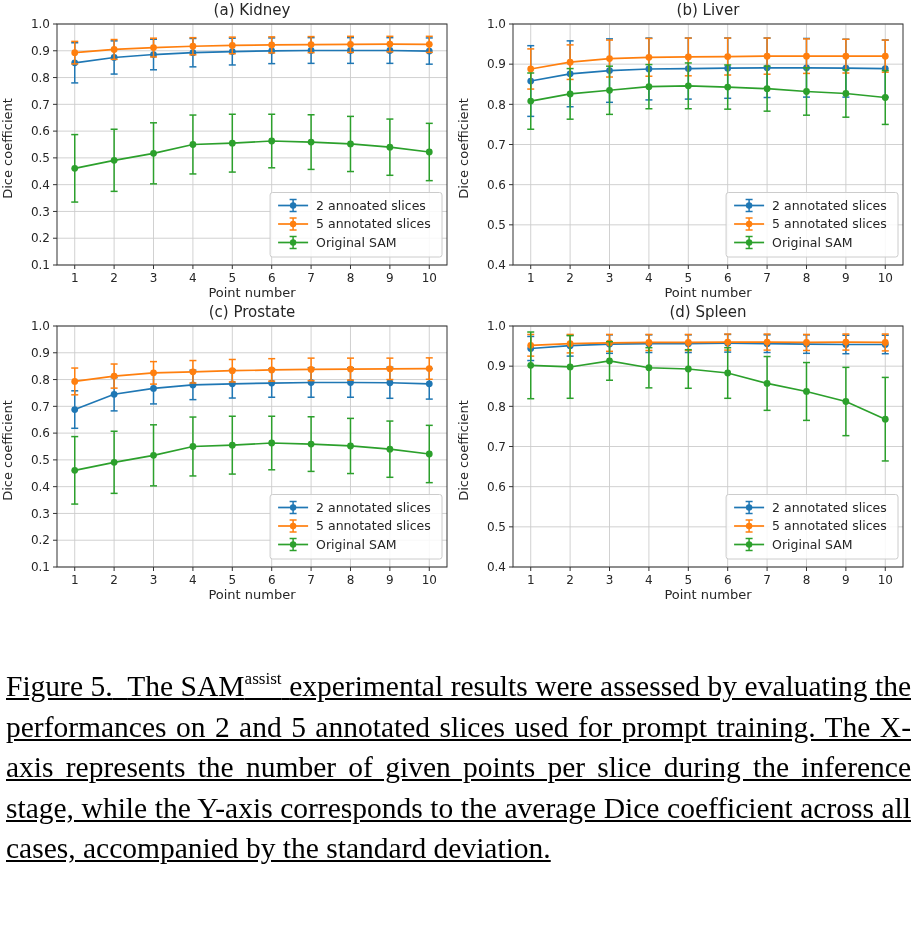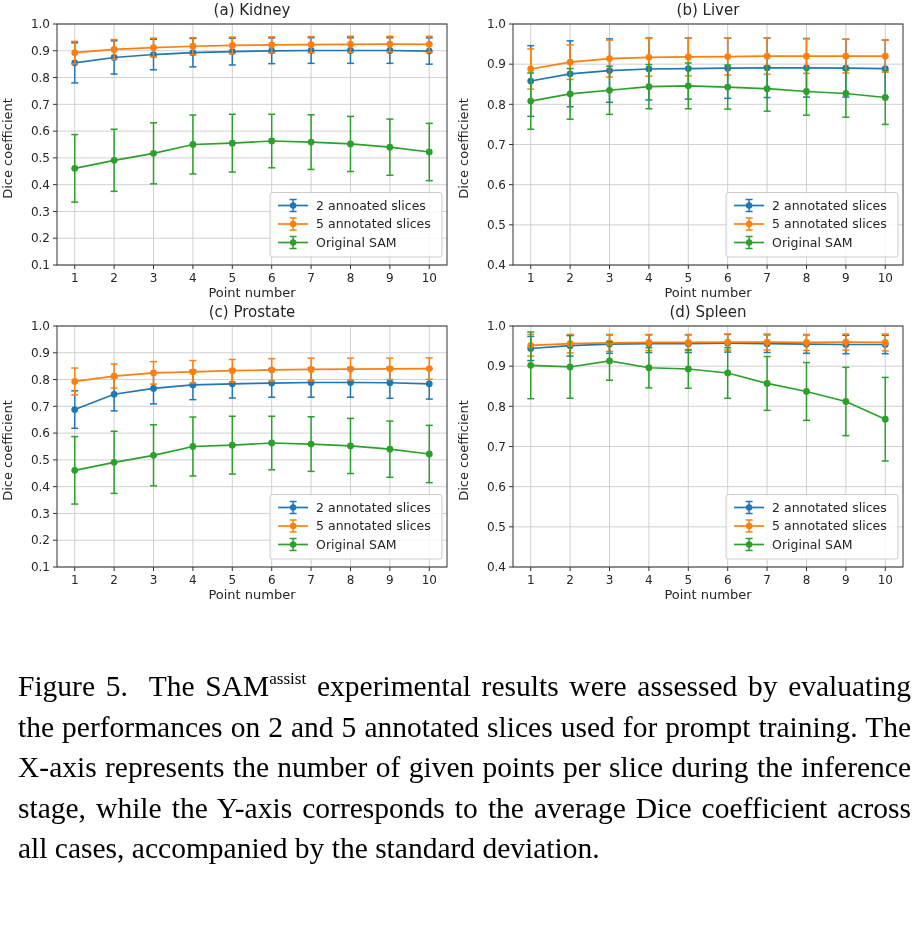--- a/index.html
+++ b/index.html
@@ -11,21 +11,22 @@
     width: 913px;
   }
   svg.chart { display: block; width: 456px; height: 302px; }
   svg.chart text { font-family: "DejaVu Sans", sans-serif; }
   .caption {
     font-family: "Liberation Serif", serif;
     font-size: 29.5px;
     line-height: 1.375;
     color: #000000;
     text-align: justify;
-    margin: 62px 2px 0 18px;
+    margin: 62px 2px 0 6px;
+    text-decoration: underline;
   }
   .caption sup {
     font-size: 0.58em;
     line-height: 0;
     vertical-align: 0.72em;
   }
 </style>
 </head>
 <body>
 

